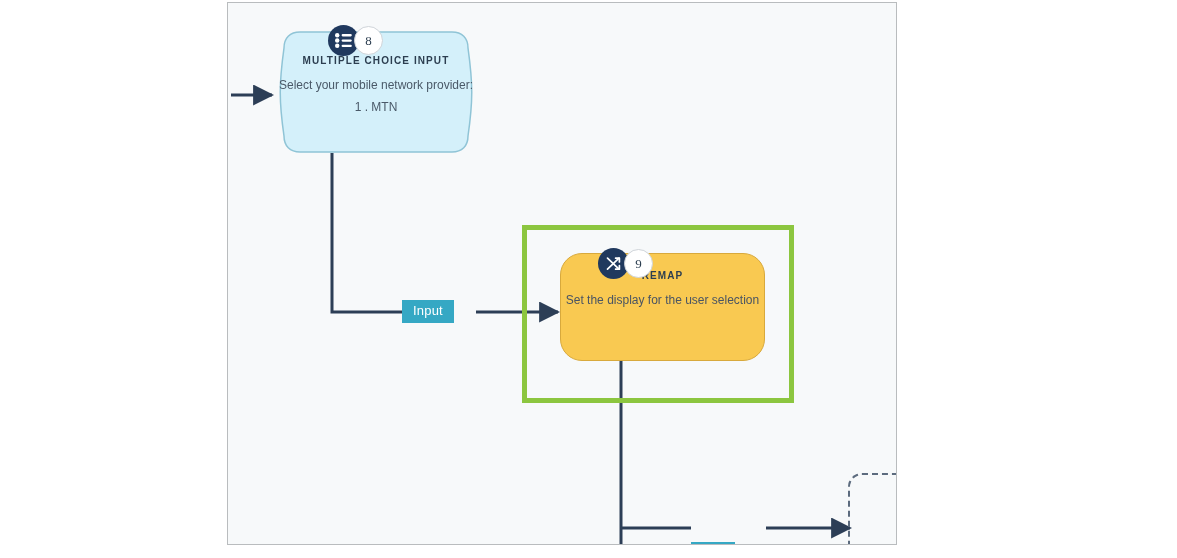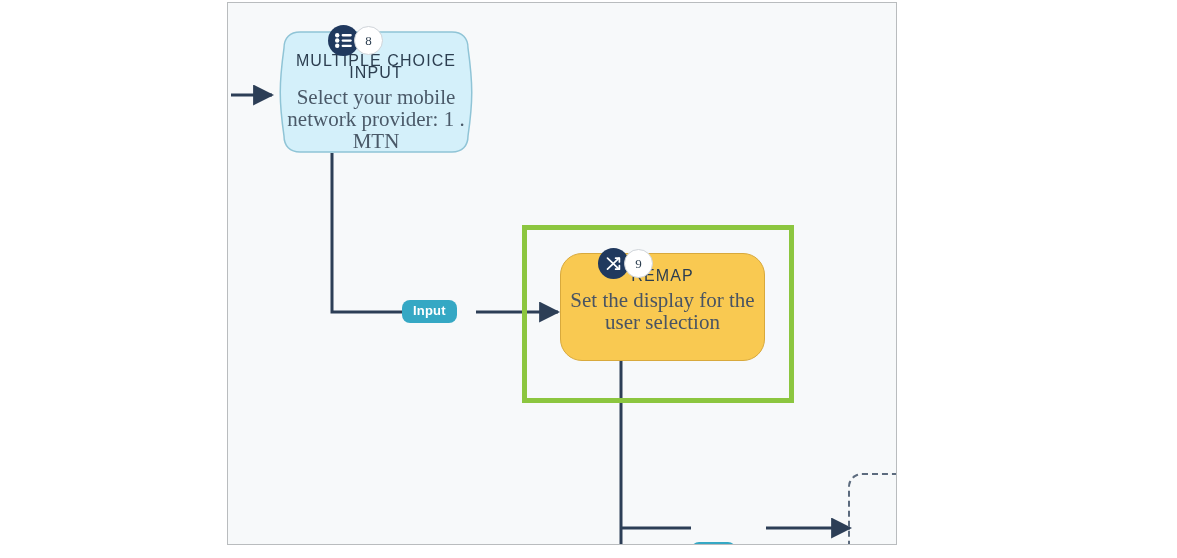--- a/index.html
+++ b/index.html
@@ -44,23 +44,23 @@
     height: 100%;
     overflow: visible;
   }
 
   
   .edge-label {
     position: absolute;
     background: #35a8c4;
     color: #ffffff;
     font-size: 13px;
-    font-weight: bold;
+    font-weight: normal;
     letter-spacing: .2px;
-    border-radius: 8px;
+    border-radius: 0;
     padding: 4px 11px 5px 11px;
     line-height: 14px;
     white-space: nowrap;
     box-sizing: border-box;
     z-index: 6;
   }
   #edge-label-input { left: 174px; top: 297px; }
   #edge-label-yes   { left: 463px; top: 539px; }
 
   
@@ -79,34 +79,33 @@
   }
   #node-mcq .body {
     position: absolute;
     left: 0; top: 0;
     width: 200px; height: 126px;
     text-align: center;
     box-sizing: border-box;
     padding-top: 26px;
   }
   .node-kicker {
-    font-size: 16px;
-    font-weight: normal;
+    font-size: 10px;
+    font-weight: bold;
     letter-spacing: 1.1px;
     color: #2c3e50;
     margin: 0 0 7px 0;
     text-transform: uppercase;
     line-height: 12px;
   }
   .node-text {
-    font-size: 21px;
+    font-size: 12px;
     color: #4a5968;
     line-height: 22px;
     padding: 0 2px;
-    font-family: Liberation Serif, serif;
   }
 
   
   #node-remap {
     position: absolute;
     left: 332px;
     top: 250px;
     width: 205px;
     height: 108px;
     background: #f9c951;

